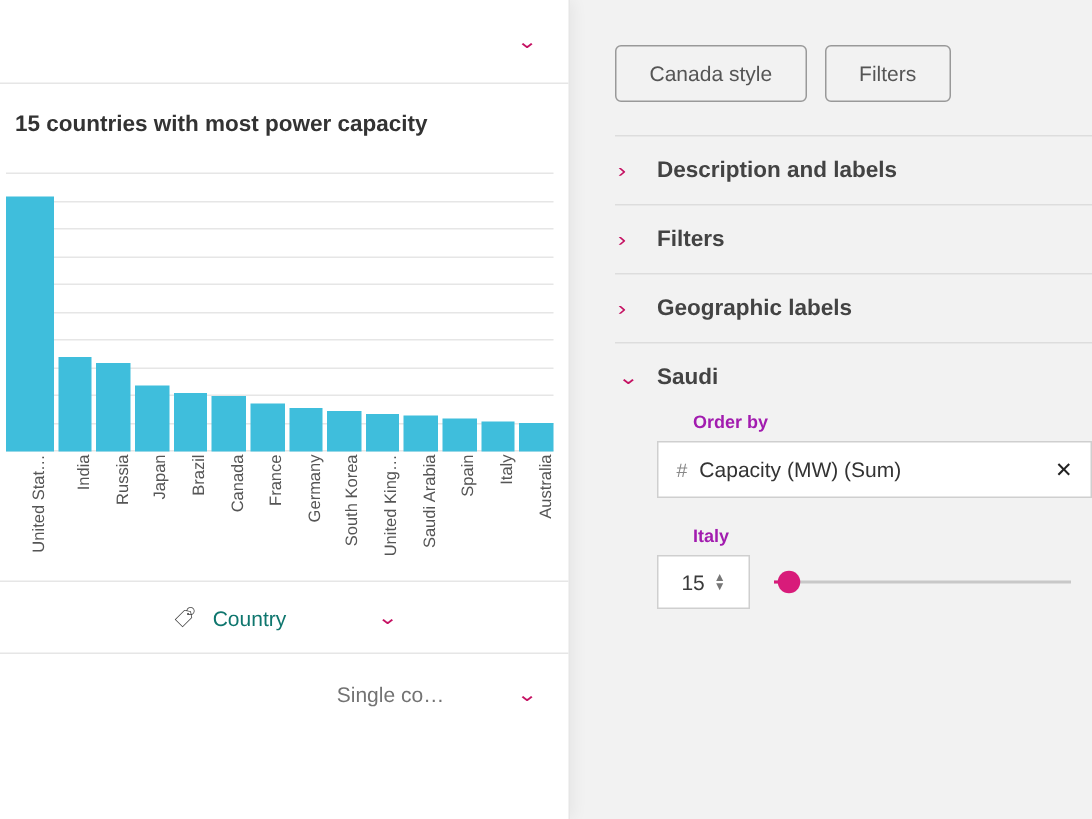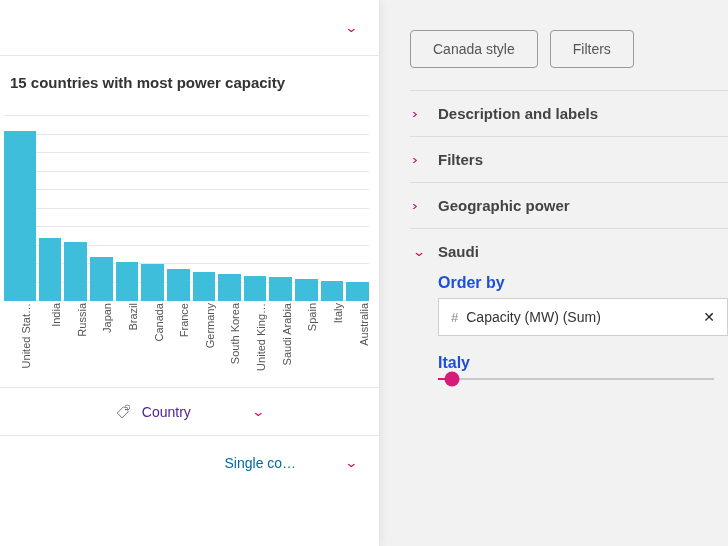--- a/index.html
+++ b/index.html
@@ -98,40 +98,40 @@
     align-items: center;
     justify-content: center;
     gap: 10px;
     border-top: 1px solid #e6e6e6;
   }
   .tag-icon {
     font-size: 13px; color: #444;
     transform: rotate(90deg);
   }
   .axis-label {
-    font-size: 14px; color: #4c1d95;
+    font-size: 14px; color: #0f766e;
   }
   .axis-row .chev {
     margin-left: 52px;
     color: #c51162;
     font-size: 13px;
     transform: scaleX(1.3);
   }
 
   .selector-row2 {
     height: 54px;
     border-top: 1px solid #e6e6e6;
     display: flex;
     align-items: center;
     justify-content: flex-end;
     padding: 0 22px;
     gap: 50px;
   }
   .selector-row2 .val {
-    color: #0369a1;
+    color: #737373;
   }
   .selector-row2 .chev {
     color: #c51162;
     font-size: 13px;
     transform: scaleX(1.3);
   }
 
   
   .right-panel {
     position: absolute;
@@ -180,22 +180,23 @@
     transform: rotate(0deg) scaleX(1.3);
   }
   .acc-title {
     font-size: 15px; font-weight: 600; color: #434343;
   }
 
   .acc-body {
     padding: 14px 0 4px 24px;
   }
   .fld-label {
-    font-size: 16px; font-weight: 600; color: #1d4ed8;
+    font-size: 12px; font-weight: 600; color: #a21caf;
     margin-bottom: 6px;
+    margin-left: 24px;
   }
 
   .orderby-input {
     display: flex; align-items: center;
     border: 1px solid #cfcfcf;
     background: #fff;
     padding: 10px 12px;
     margin-bottom: 18px;
     width: 290px;
   }
@@ -356,38 +357,45 @@
     </div>
     <div class="acc-item">
       <div class="acc-head">
         <span class="arrow">›</span>
         <span class="acc-title">Filters</span>
       </div>
     </div>
     <div class="acc-item">
       <div class="acc-head">
         <span class="arrow">›</span>
-        <span class="acc-title">Geographic power</span>
+        <span class="acc-title">Geographic labels</span>
       </div>
     </div>
     <div class="acc-item" style="border-bottom:none;">
       <div class="acc-head open">
         <span class="arrow">⌄</span>
         <span class="acc-title">Saudi</span>
       </div>
       <div class="acc-body">
         <div class="fld-label">Order by</div>
         <div class="orderby-input">
           <span class="hash">#</span>
           <span class="val">Capacity (MW) (Sum)</span>
           <span class="clear">✕</span>
         </div>
 
         <div class="fld-label">Italy</div>
         <div class="limit-row">
+          <div class="limit-box">
+            <span>15</span>
+            <span class="spin">
+                <span>▲</span>
+                <span>▼</span>
+              </span>
+          </div>
           <div class="slider">
             <div class="fill"></div>
             <div class="thumb"></div>
           </div>
         </div>
       </div>
     </div>
   </div>
 </div>
 

